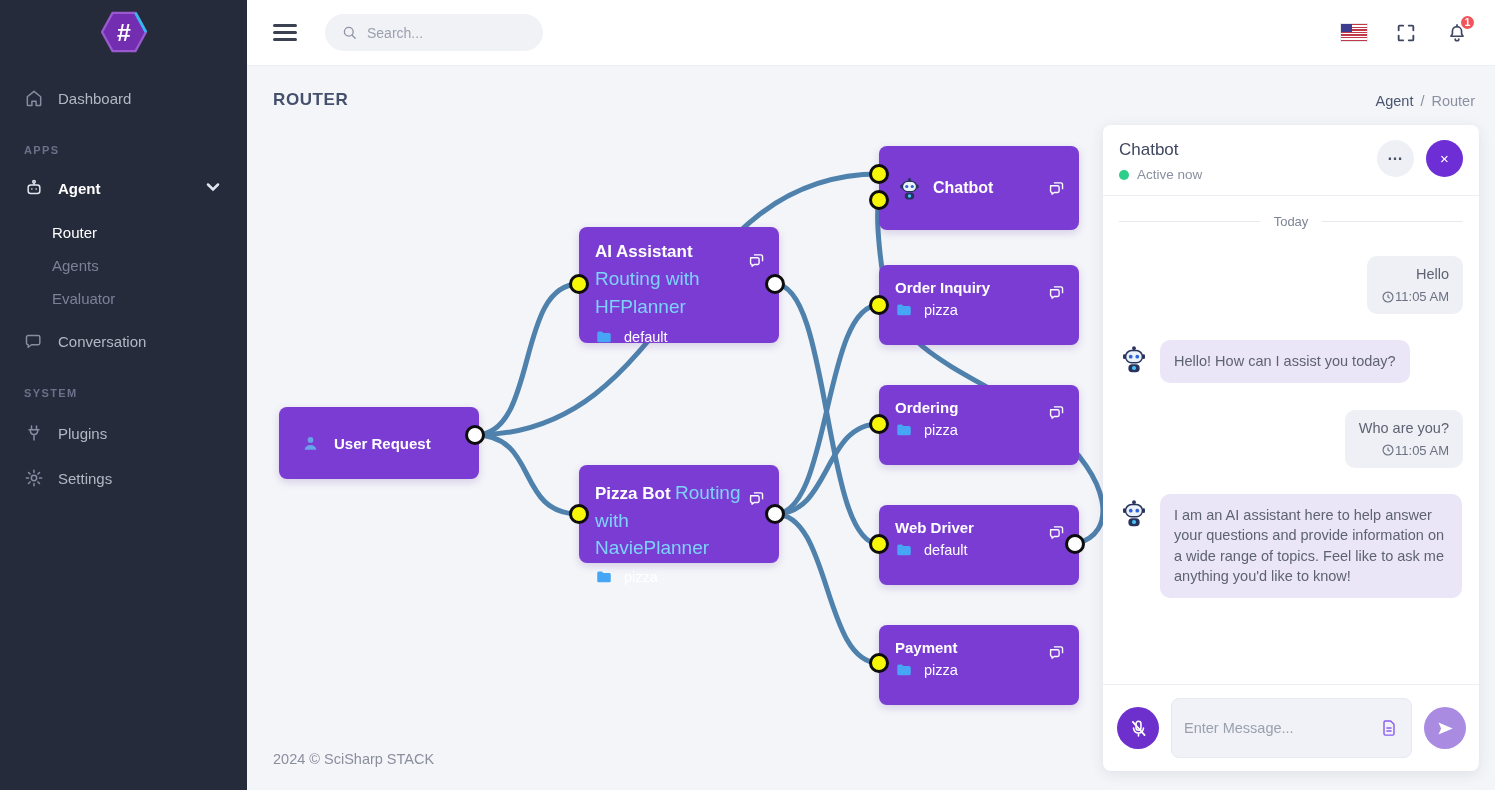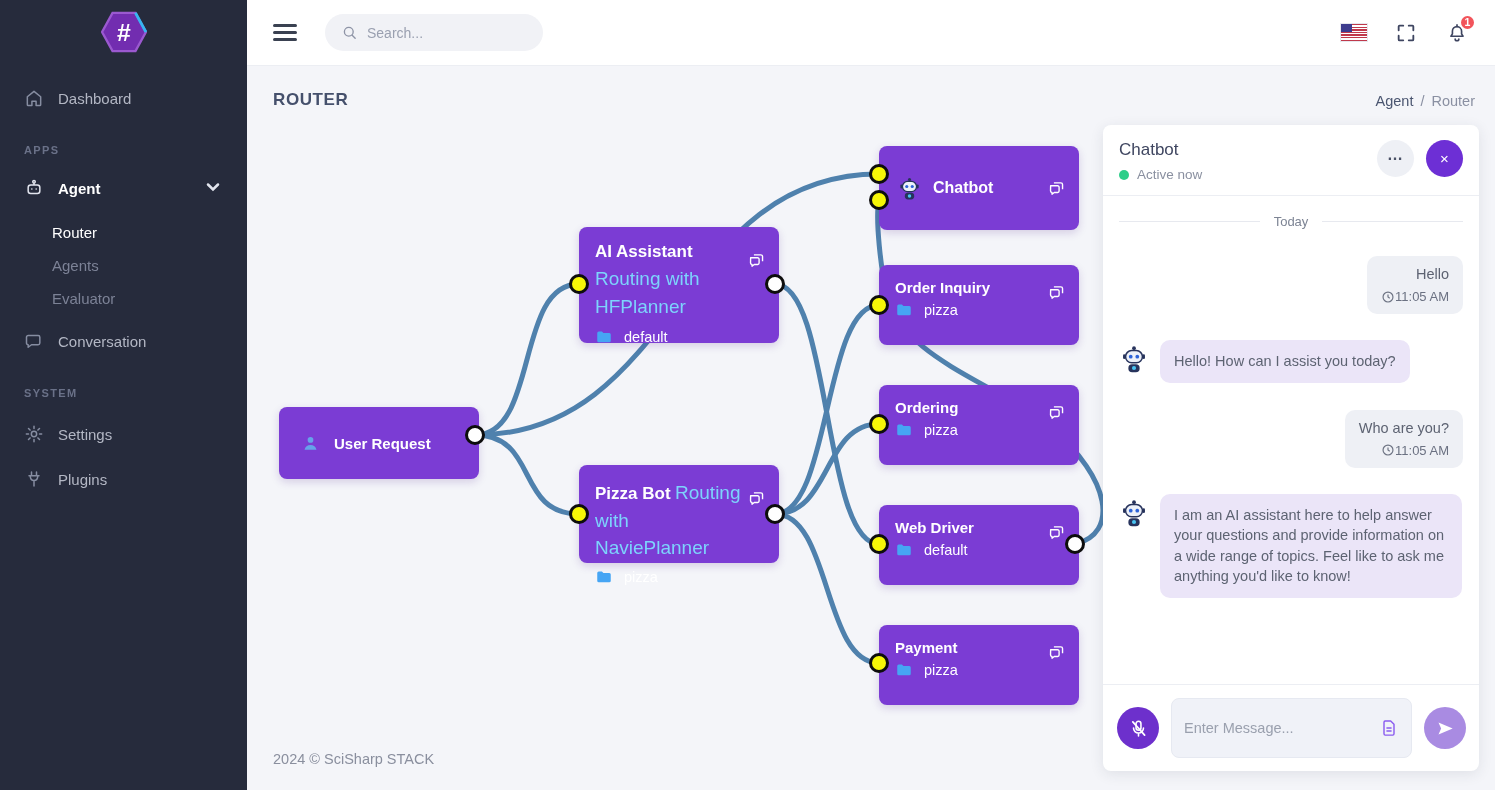--- a/index.html
+++ b/index.html
@@ -150,32 +150,32 @@
   <div style="height:6px"></div>
   <div class="side-item">
     <svg viewBox="0 0 24 24" fill="none" stroke="currentColor" stroke-width="1.8" stroke-linejoin="round">
       <path d="M5 5.5h12a2 2 0 0 1 2 2v7a2 2 0 0 1-2 2H9l-4 3v-3h0a2 2 0 0 1-2-2v-7a2 2 0 0 1 2-2z"></path>
       </svg>
     <span>Conversation</span>
   </div>
 
   <div class="section-label">SYSTEM</div>
 
+  <div class="side-item" style="height:44px">
+    <svg viewBox="0 0 24 24" fill="none" stroke="currentColor" stroke-width="1.8" stroke-linecap="round">
+      <path d="M9 3.5v4.5 M15 3.5v4.5 M6 8h12 M7.5 8c0 3.2 1.2 5.8 4.5 5.8s4.5-2.6 4.5-5.8 M12 13.8V20.5"></path>
+      </svg>
+    <span>Plugins</span>
+  </div>
   <div class="side-item" style="height:46px">
     <svg viewBox="0 0 24 24" fill="none" stroke="currentColor" stroke-width="1.8" stroke-linecap="round">
       <circle cx="12" cy="12" r="3.2"></circle>
       <path d="M12 2.8v2.6 M12 18.6v2.6 M2.8 12h2.6 M18.6 12h2.6 M5.4 5.4l1.9 1.9 M16.7 16.7l1.9 1.9 M18.6 5.4l-1.9 1.9 M7.3 16.7l-1.9 1.9"></path>
       </svg>
     <span>Settings</span>
-  </div>
-  <div class="side-item" style="height:44px">
-    <svg viewBox="0 0 24 24" fill="none" stroke="currentColor" stroke-width="1.8" stroke-linecap="round">
-      <path d="M9 3.5v4.5 M15 3.5v4.5 M6 8h12 M7.5 8c0 3.2 1.2 5.8 4.5 5.8s4.5-2.6 4.5-5.8 M12 13.8V20.5"></path>
-      </svg>
-    <span>Plugins</span>
   </div>
 </div>
 
 <div class="topbar">
   <div class="hamburger">
       <span></span>
       <span></span>
       <span></span>
     </div>
 

